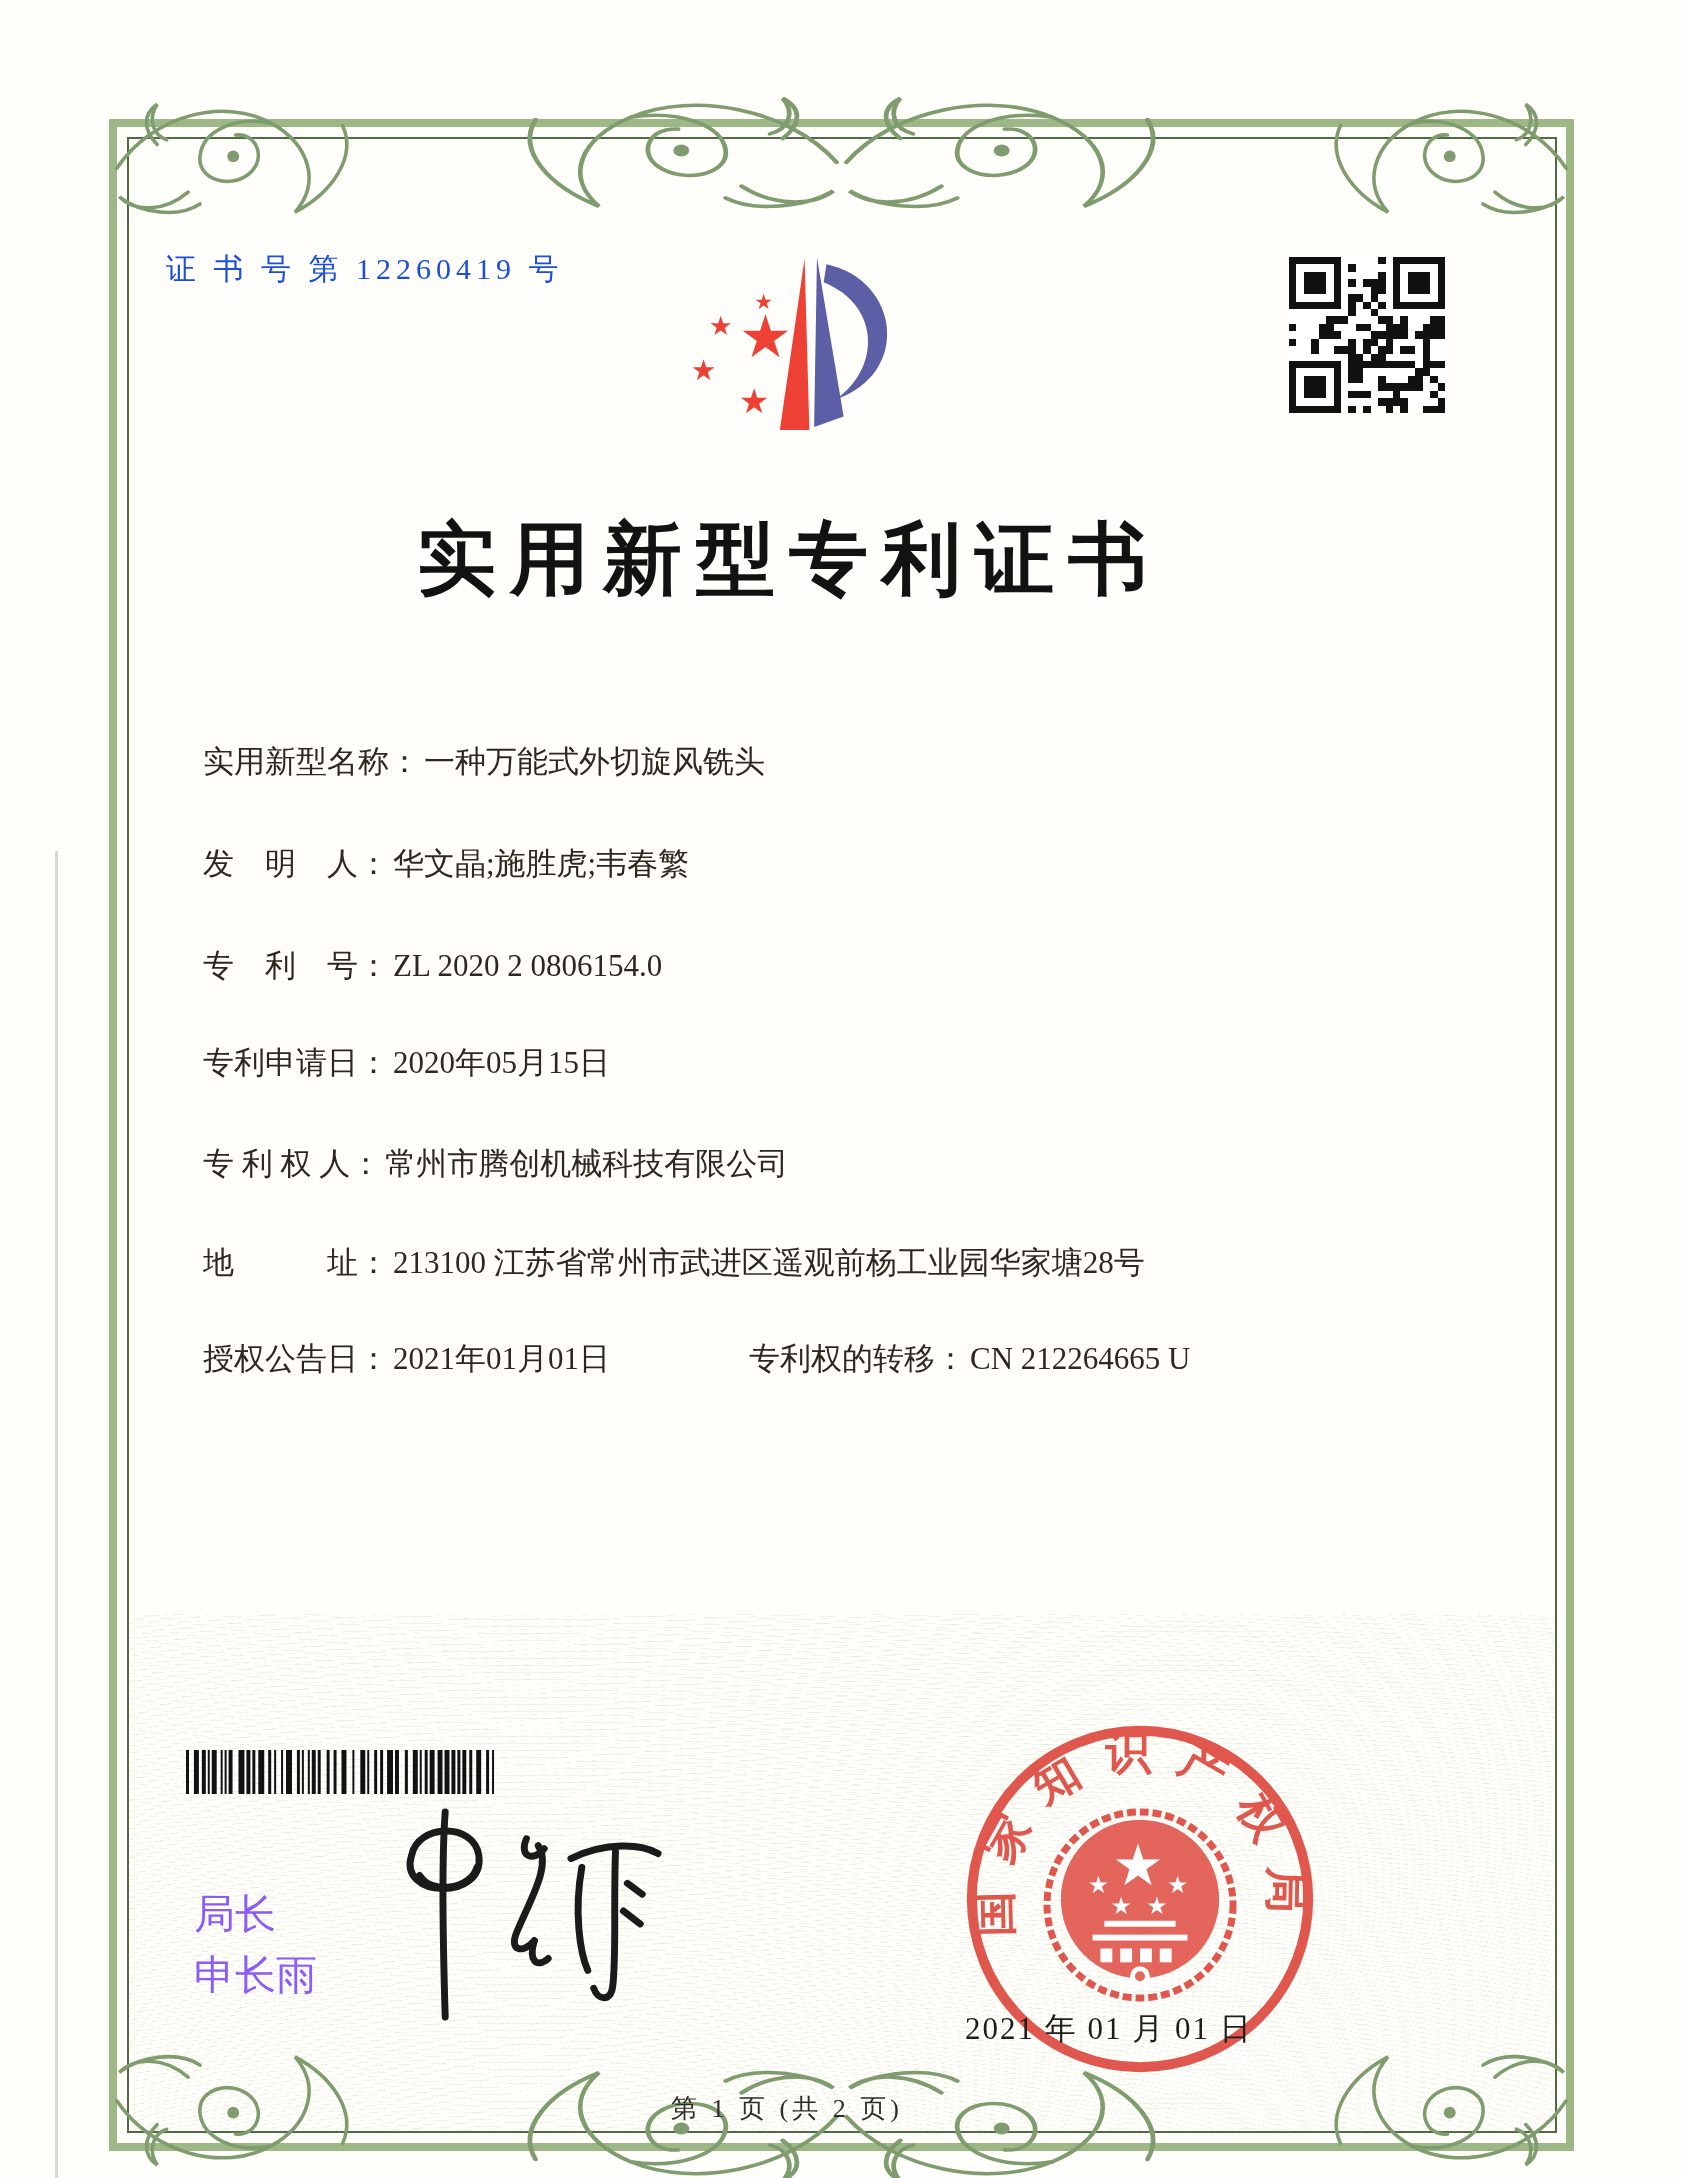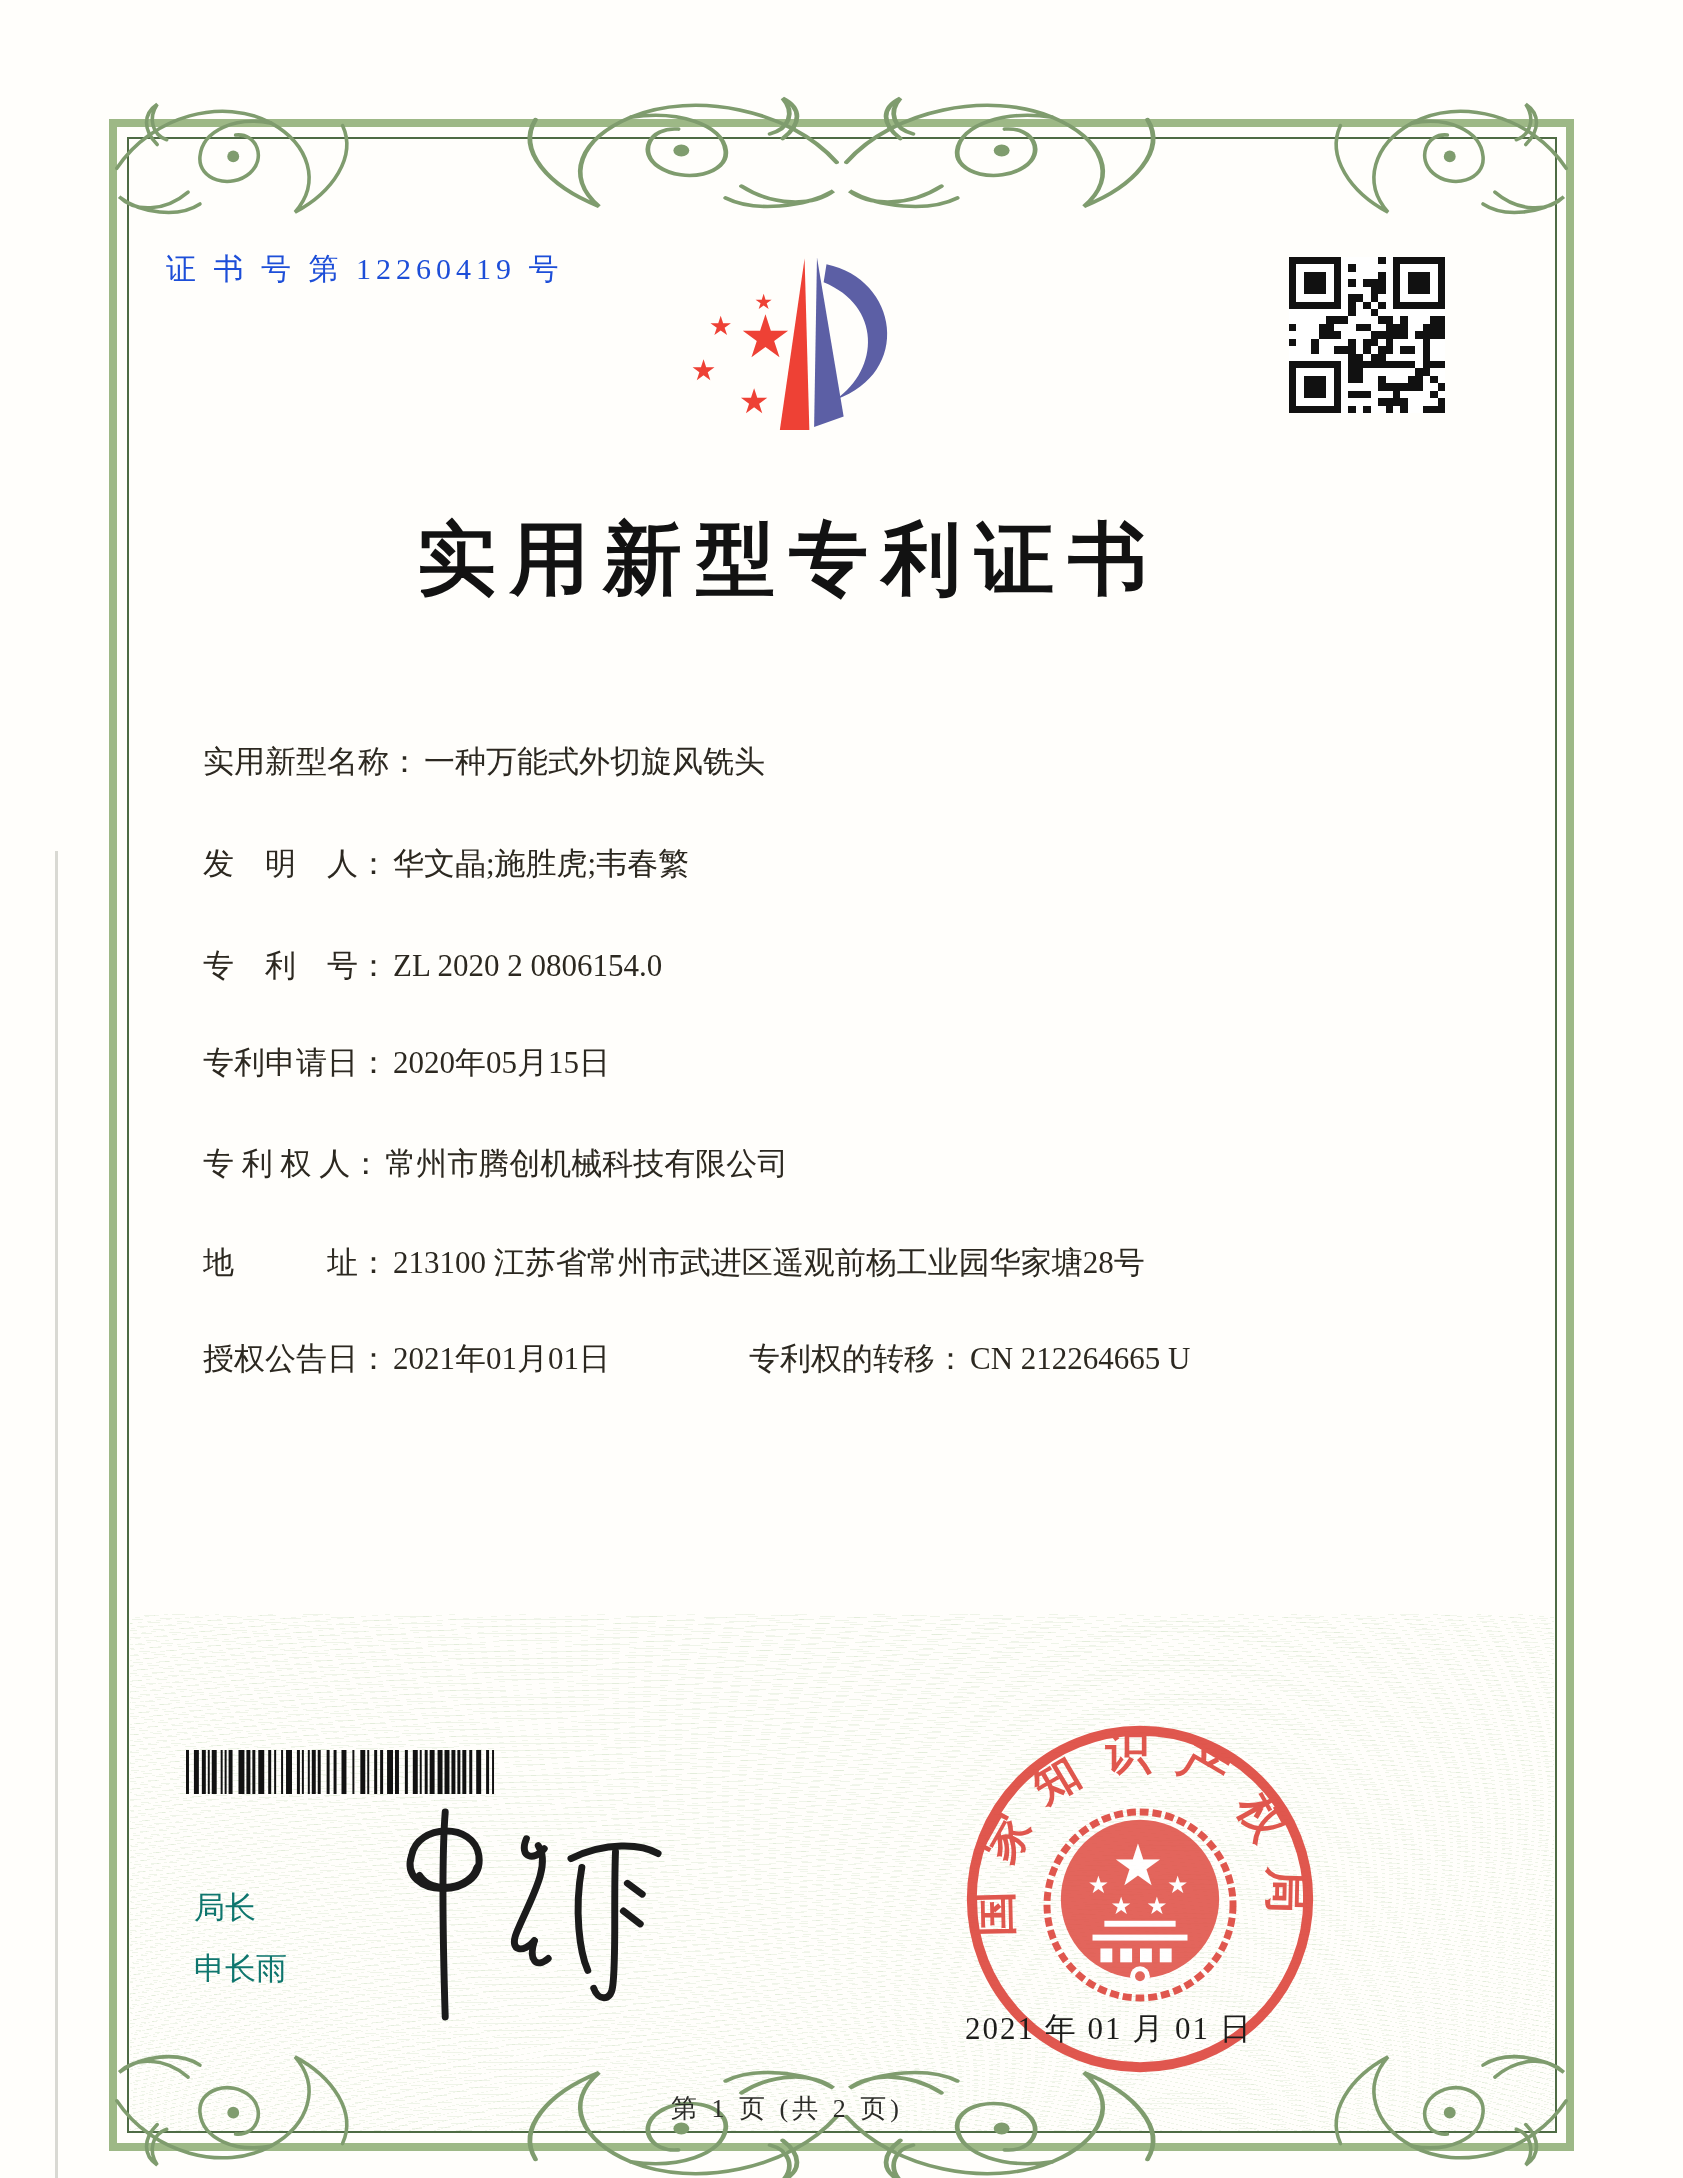--- a/index.html
+++ b/index.html
@@ -31,21 +31,21 @@
   
   .field-row{position:absolute;left:203px;width:1307px;font-size:31px;white-space:nowrap;color:#2c2820;margin-top:48px;}
   .fvalue{margin-left:4px;}
   .spacer{display:inline-block;width:139px;}
   
   .body-text{position:absolute;left:198px;top:1350px;width:1295px;
     font-size:30px;line-height:51px;text-align:justify;color:#2b2822;}
   .body-text p{margin:0;text-indent:2em;}
   
   .barcode{position:absolute;left:186px;top:1750px;width:311px;height:44px;}
-  .officer{position:absolute;left:194px;font-size:31px;font-family:"Liberation Sans","DejaVu Sans",sans-serif;color:#0f766e;}
+  .officer{position:absolute;left:194px;font-size:41px;font-family:"Liberation Sans","DejaVu Sans",sans-serif;color:#8b5cf6;}
   .officer.t1{top:1887px;}
   .officer.t2{top:1948px;}
   .signature{position:absolute;left:368px;top:1804px;}
   .seal{position:absolute;left:952px;top:1711px;}
   .seal-date{position:absolute;left:965px;top:2008px;width:348px;text-align:left;
     font-size:31px;letter-spacing:2px;color:#1d1d1b;}
   .footer{position:absolute;left:0;top:2091px;width:1574px;text-align:center;font-size:26px;letter-spacing:4px;color:#2b2b28;}
 </style>
 </head>
 <body data-name="patent-certificate-page">

